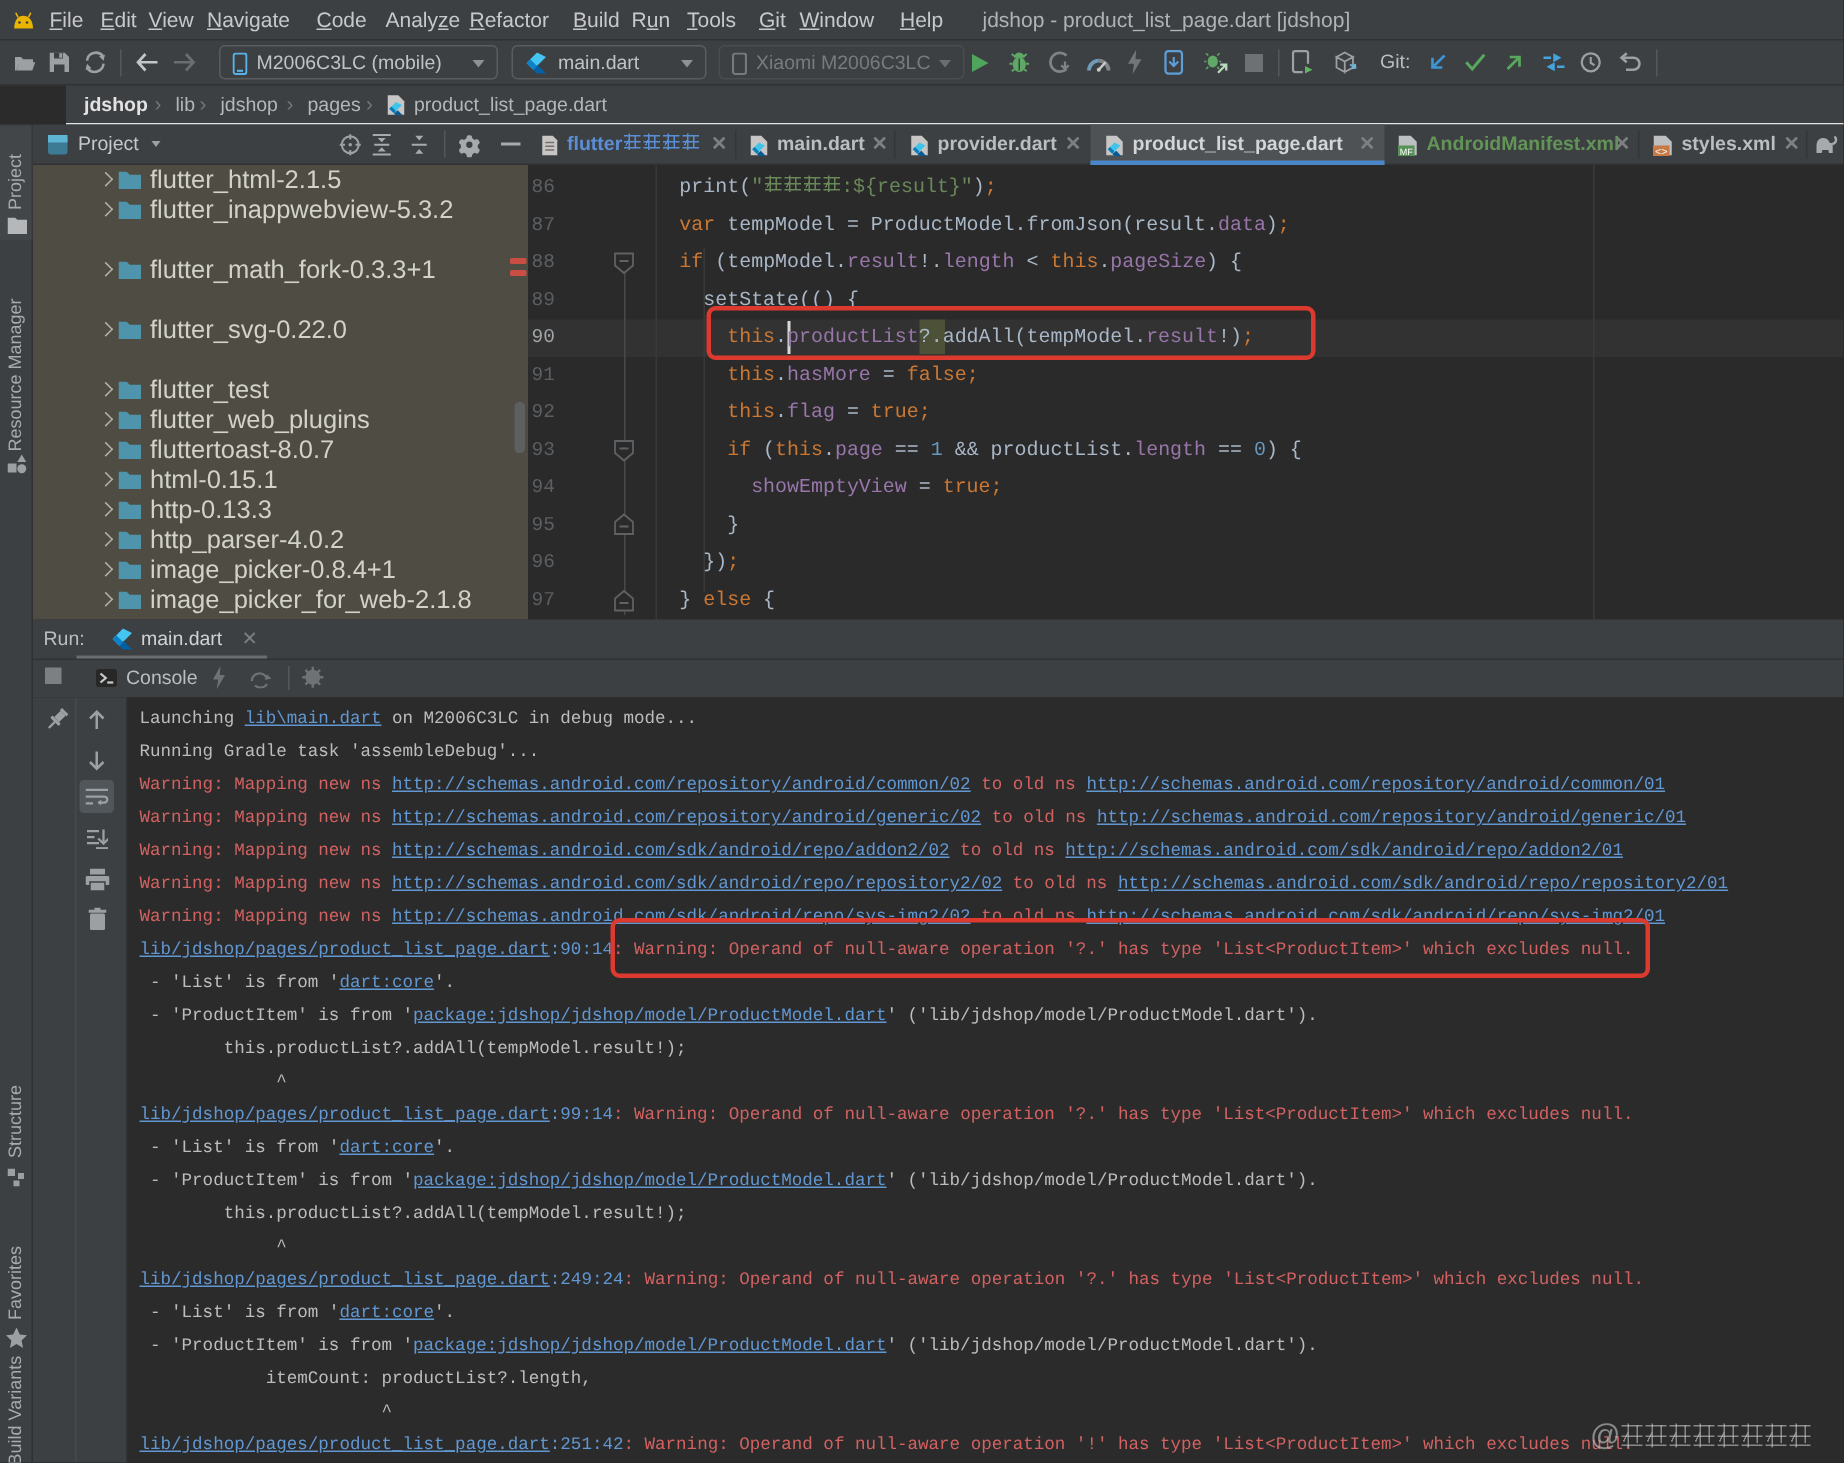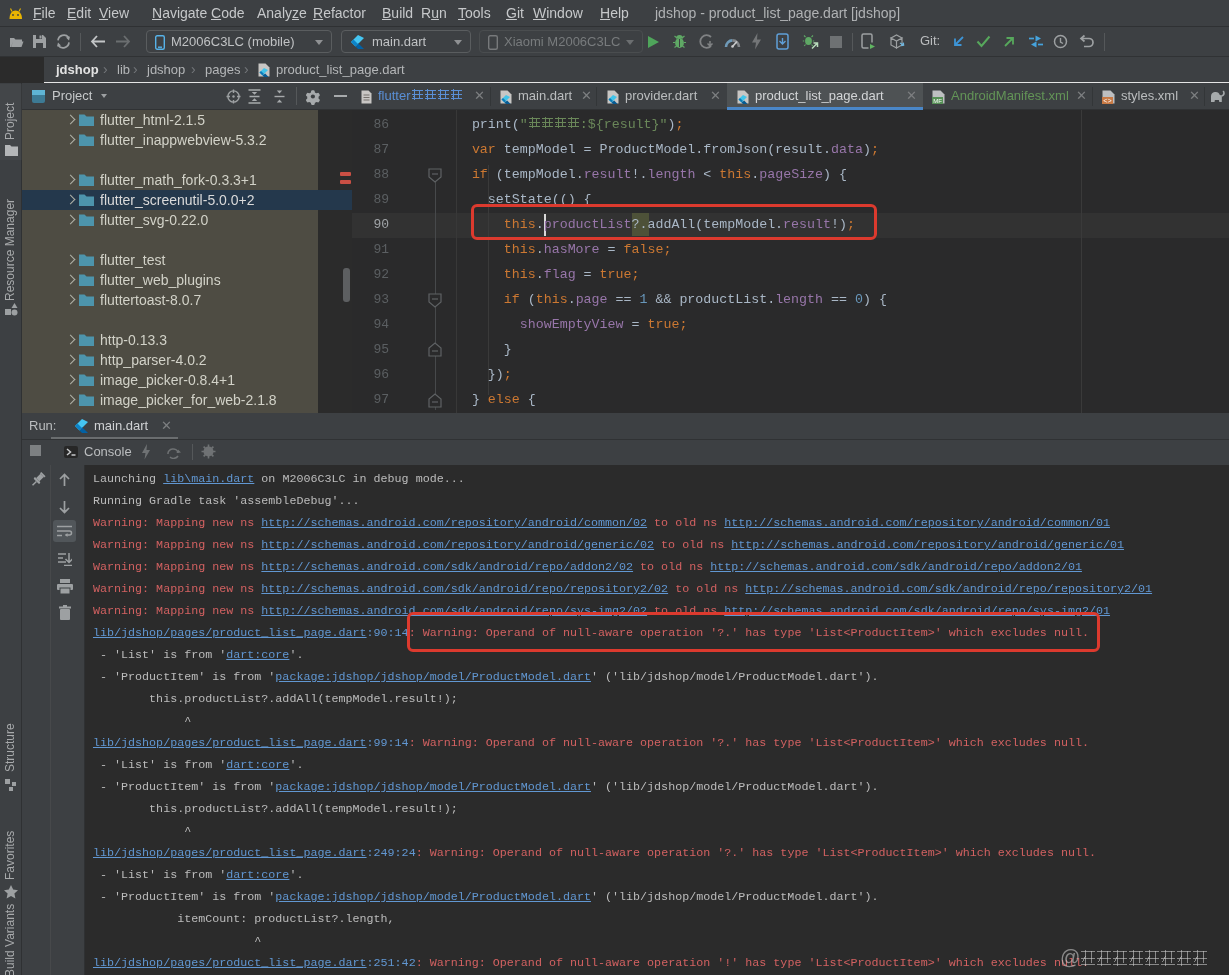--- a/index.html
+++ b/index.html
@@ -17,29 +17,29 @@
 
 .combo { position:absolute; top:3px; height:23px; border:1px solid #5a5d5f; border-radius:4px; font-size:13px; color:#c0c2c4; }
 .combo .txt { position:absolute; top:3px; }
 .combo.dim { color:#787b7d; border-color:#4a4d4f; }
 .caret { position:absolute; width:0; height:0; border-left:4px solid transparent; border-right:4px solid transparent; border-top:5px solid #8f9193; }
 
 #lstrip { left:0; top:83px; width:22px; height:892px; background:#3d4043; border-right:1px solid #2f3133; }
 .vlab { position:absolute; left:3px; font-size:12px; color:#a8aaac; white-space:nowrap; transform:rotate(-90deg); transform-origin:0 0; }
 
 #phead { left:22px; top:83px; width:330px; height:27px; background:#3d4043; border-bottom:1px solid #303234; }
-#ptree { left:22px; top:110px; width:296px; height:303px; background:#4e4c43; font-size:14px; color:#d2d2c8; }
+#ptree { left:22px; top:110px; width:330px; height:303px; background:#4e4c43; font-size:17px; color:#d2d2c8; }
 .trow { position:absolute; left:0; width:330px; height:20px; line-height:20px; white-space:nowrap; }
 .trow .nm { position:absolute; left:78px; top:0; }
 .chev { position:absolute; left:45px; top:6px; width:7px; height:7px; border-right:1.6px solid #b0b2a8; border-top:1.6px solid #b0b2a8; transform:rotate(45deg); }
 .fold { position:absolute; left:57px; top:3px; width:15px; height:13px; }
 
 #tabbar { left:352px; top:83px; width:877px; height:27px; background:#3d4043; border-bottom:1px solid #303234; font-size:13px; color:#bbbdbf; }
 .tab { position:absolute; top:0; height:27px; }
-.tab .tx { position:absolute; top:5px; }
+.tab .tx { position:absolute; top:5px;font-weight:bold; }
 .tclose { color:#7d7f81; font-size:13px; }
 
 #editor { left:352px; top:110px; width:877px; height:303px; background:#2a2a2b; }
 #lnums { position:absolute; left:0; top:2px; width:33px; text-align:right; font-family:"Liberation Mono",monospace; font-size:13px; line-height:25px; color:#5b5f62; }
 #code { position:absolute; left:68px; top:2px; font-family:"Liberation Mono",monospace; font-size:13.3px; line-height:25px; color:#a9b7c6; white-space:pre; }
 .k { color:#cc7832; }
 .f { color:#9876aa; }
 .s { color:#6a8759; }
 .n { color:#6897bb; }
 #curline { left:352px; top:213px; width:877px; height:25px; background:#323232; }
@@ -63,21 +63,21 @@
   linear-gradient(currentColor,currentColor) 76% 25%/1px 75% no-repeat,
   linear-gradient(115deg, transparent 44%, currentColor 44%, currentColor 56%, transparent 56%) 0 60%/40% 40% no-repeat; }
 .cjk.wm { width:14px; height:16px; margin:0 1px; vertical-align:-2px; }
 .ico { position:absolute; }
 </style>
 </head>
 <body>
 
 <div class="abs" id="editor"></div>
 <div class="abs" id="curline"></div>
-<div class="abs" id="edcontent" style="left:356px;top:110px;width:775px;height:303px">
+<div class="abs" id="edcontent" style="left:337px;top:110px;width:775px;height:303px">
   <div id="lnums">86
 87
 88
 89
 <span style="color:#a1a5a8">90</span>
 91
 92
 93
 94
 95
@@ -127,21 +127,21 @@
   <svg class="ico" style="left:7px;top:7px" width="17" height="13" viewBox="0 0 17 13">
     <path d="M2.5 12 C2.5 6.5 5 3.5 8.5 3.5 C12 3.5 15 6.5 15 12 Z" fill="#e9b402"></path>
     <line x1="5" y1="4.5" x2="3.5" y2="1.5" stroke="#e9b402" stroke-width="1.1"></line>
     <line x1="12" y1="4.5" x2="13.5" y2="1.5" stroke="#e9b402" stroke-width="1.1"></line>
     <circle cx="6" cy="8" r="0.9" fill="#3d4043"></circle>
       <circle cx="11" cy="8" r="0.9" fill="#3d4043"></circle>
   </svg>
   <span class="mi" style="left:33px"><u>F</u>ile</span>
   <span class="mi" style="left:67px"><u>E</u>dit</span>
   <span class="mi" style="left:99px"><u>V</u>iew</span>
-  <span class="mi" style="left:152px"><u>N</u>avigate</span>
+  <span class="mi" style="left:138px"><u>N</u>avigate</span>
   <span class="mi" style="left:211px"><u>C</u>ode</span>
   <span class="mi" style="left:257px">Analy<u>z</u>e</span>
   <span class="mi" style="left:313px"><u>R</u>efactor</span>
   <span class="mi" style="left:382px"><u>B</u>uild</span>
   <span class="mi" style="left:421px">R<u>u</u>n</span>
   <span class="mi" style="left:458px"><u>T</u>ools</span>
   <span class="mi" style="left:506px"><u>G</u>it</span>
   <span class="mi" style="left:533px"><u>W</u>indow</span>
   <span class="mi" style="left:600px"><u>H</u>elp</span>
   <span class="mi" style="left:655px;color:#b0b2b4">jdshop - product_list_page.dart [jdshop]</span>
@@ -331,27 +331,20 @@
         <path d="M0 1.5 h5.5 l2 2 H15 V13 H0 Z" fill="#4d94ac"></path>
       </svg>
     </div>
   <div class="trow" style="top:60px">
       <span class="nm">flutter_math_fork-0.3.3+1</span>
       <span class="chev"></span>
       <svg class="fold" viewBox="0 0 15 13">
         <path d="M0 1.5 h5.5 l2 2 H15 V13 H0 Z" fill="#4d94ac"></path>
       </svg>
     </div>
-  <div class="trow" style="top:80px;background:#24384c;color:#dadada">
-      <span class="nm">flutter_screenutil-5.0.0+2</span>
-      <span class="chev"></span>
-      <svg class="fold" viewBox="0 0 15 13">
-        <path d="M0 1.5 h5.5 l2 2 H15 V13 H0 Z" fill="#4d94ac"></path>
-      </svg>
-    </div>
   <div class="trow" style="top:100px">
       <span class="nm">flutter_svg-0.22.0</span>
       <span class="chev"></span>
       <svg class="fold" viewBox="0 0 15 13">
         <path d="M0 1.5 h5.5 l2 2 H15 V13 H0 Z" fill="#4d94ac"></path>
       </svg>
     </div>
   <div class="trow" style="top:160px">
       <span class="nm">flutter_web_plugins</span>
       <span class="chev"></span>
@@ -361,20 +354,27 @@
     </div>
   <div class="trow" style="top:140px">
       <span class="nm">flutter_test</span>
       <span class="chev"></span>
       <svg class="fold" viewBox="0 0 15 13">
         <path d="M0 1.5 h5.5 l2 2 H15 V13 H0 Z" fill="#4d94ac"></path>
       </svg>
     </div>
   <div class="trow" style="top:180px">
       <span class="nm">fluttertoast-8.0.7</span>
+      <span class="chev"></span>
+      <svg class="fold" viewBox="0 0 15 13">
+        <path d="M0 1.5 h5.5 l2 2 H15 V13 H0 Z" fill="#4d94ac"></path>
+      </svg>
+    </div>
+  <div class="trow" style="top:200px">
+      <span class="nm">html-0.15.1</span>
       <span class="chev"></span>
       <svg class="fold" viewBox="0 0 15 13">
         <path d="M0 1.5 h5.5 l2 2 H15 V13 H0 Z" fill="#4d94ac"></path>
       </svg>
     </div>
   <div class="trow" style="top:220px">
       <span class="nm">http-0.13.3</span>
       <span class="chev"></span>
       <svg class="fold" viewBox="0 0 15 13">
         <path d="M0 1.5 h5.5 l2 2 H15 V13 H0 Z" fill="#4d94ac"></path>

